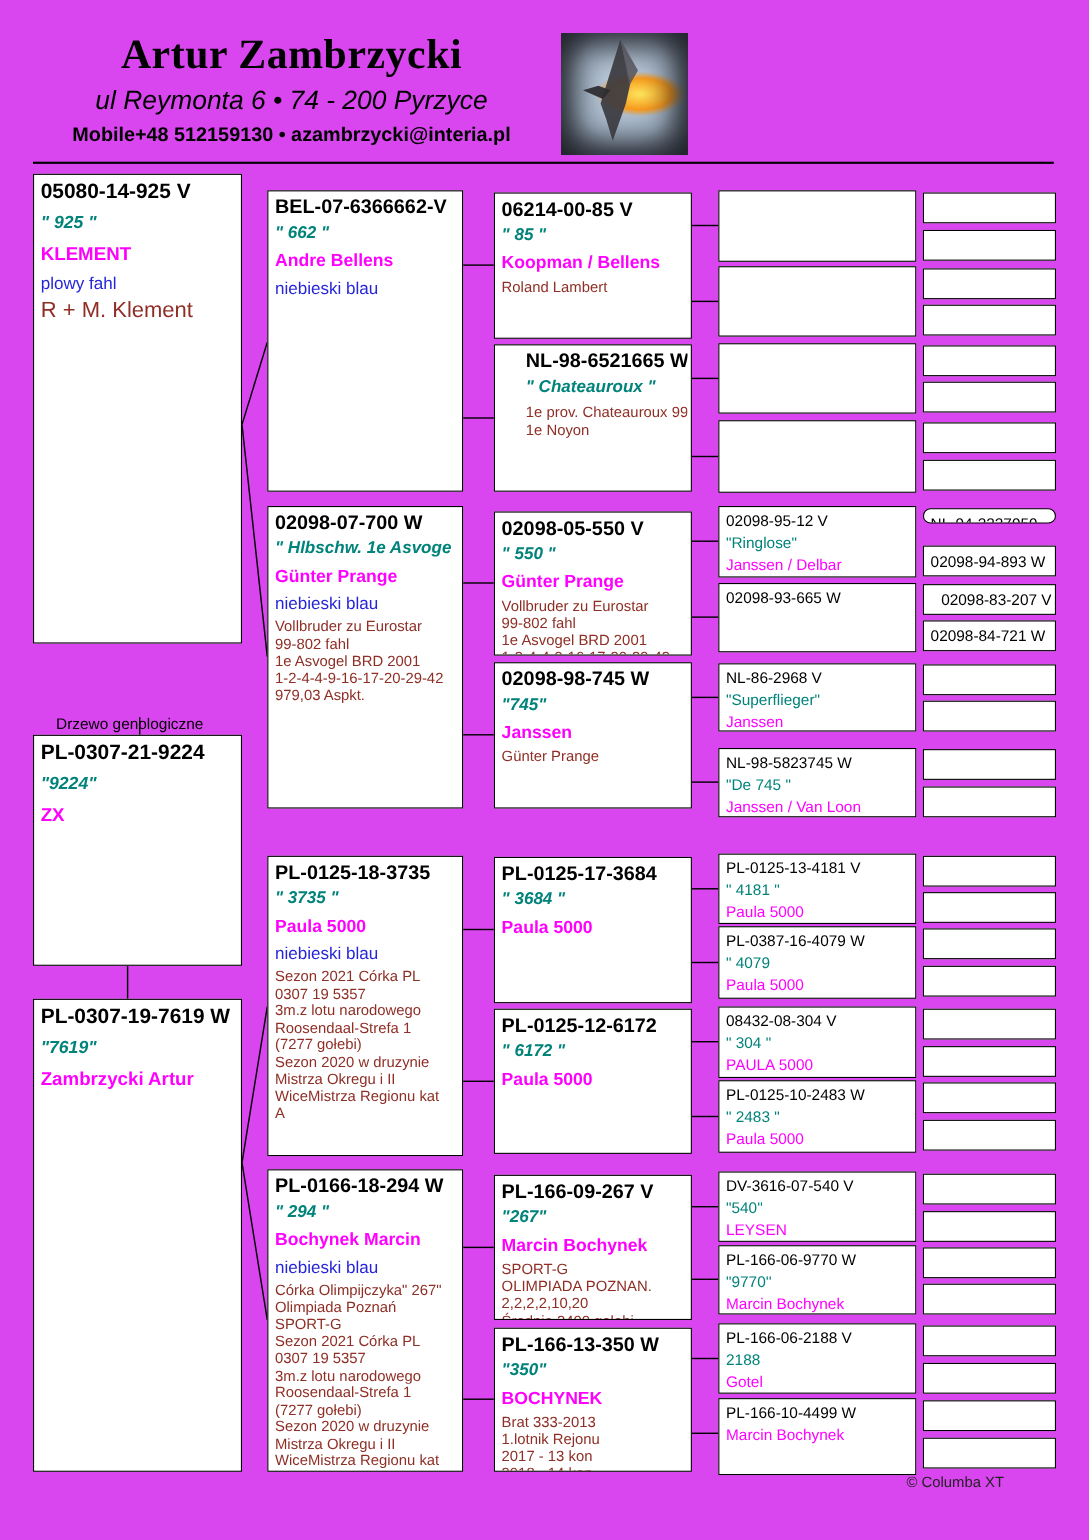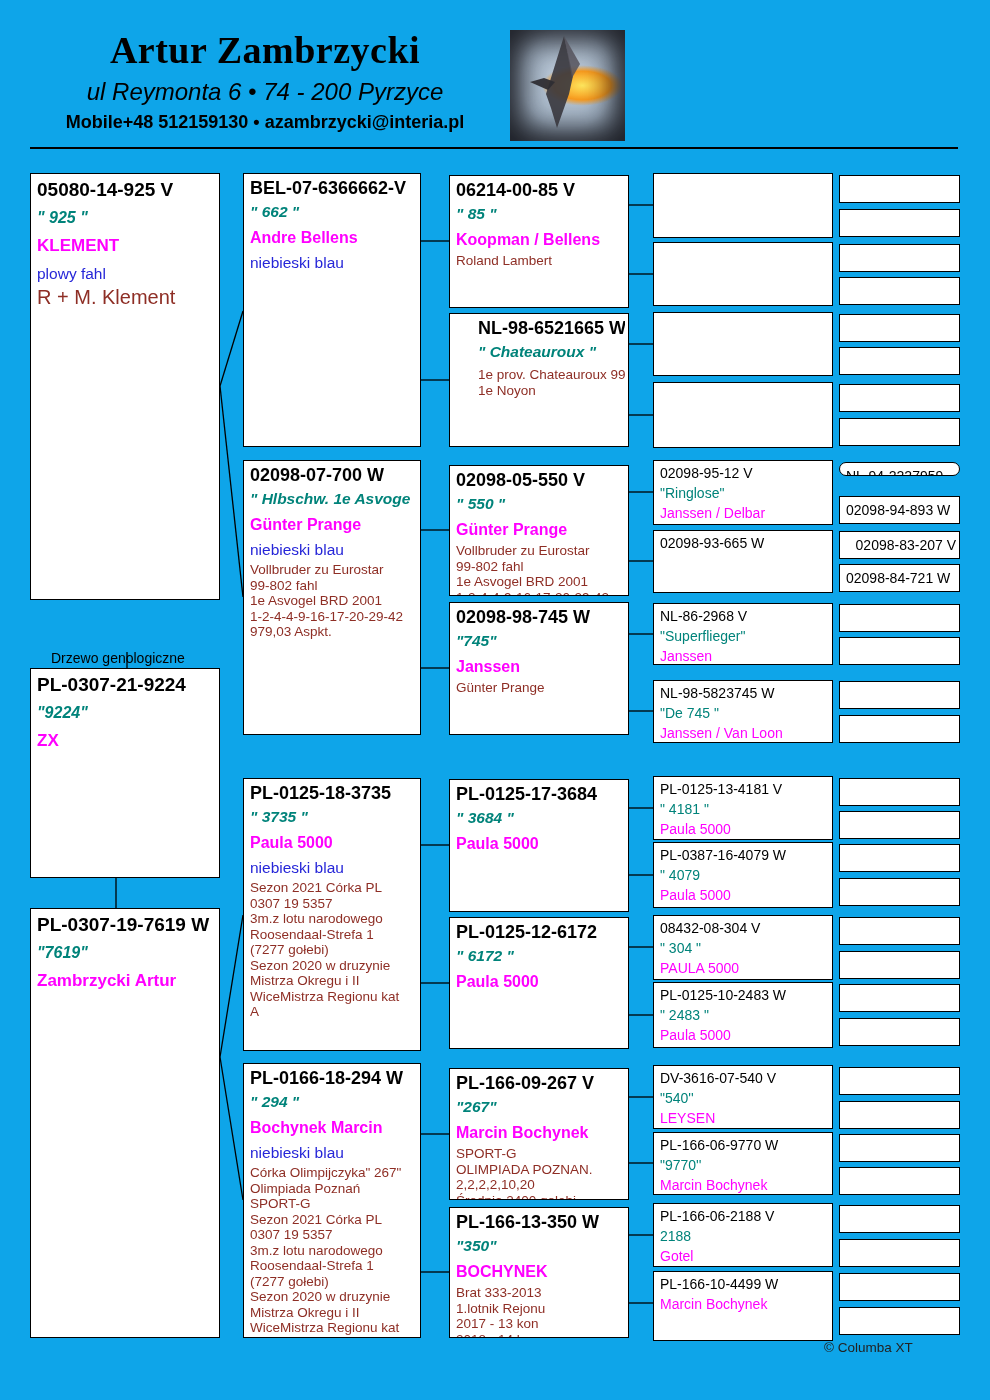--- a/index.html
+++ b/index.html
@@ -1,16 +1,16 @@
 <!DOCTYPE html>
 <html style="--teal: #00837a; --magenta: #ff00ff; --blue: #2626d8; --darkred: #8e2e25;"><head>
 <meta charset="utf-8">
 <style>
   html,body{margin:0;padding:0;background:#fff;}
-  #page{position:relative;width:990px;height:1400px;background:#0ea5e9;overflow:hidden;
+  #page{position:relative;width:990px;height:1400px;background:#d946ef;overflow:hidden;
         font-family:"Liberation Sans","DejaVu Sans",sans-serif;}
 
   
   .header-block{position:absolute;left:25px;top:28px;width:480px;text-align:center;}
   .header-name{font-family:"Liberation Serif","DejaVu Serif",serif;font-weight:bold;
                font-size:38px;color:#000;letter-spacing:0.5px;line-height:44px;}
   .header-address{font-size:24px;font-style:italic;color:#000;line-height:32px;margin-top:4px;}
   .header-contact{font-size:18px;font-weight:bold;color:#000;line-height:24px;margin-top:2px;}
   .header-rule{position:absolute;left:30px;top:147px;width:928px;border-top:2px solid #000;}
 
@@ -107,21 +107,21 @@
       <line x1="629" y1="875" x2="653" y2="875"></line>
       <line x1="629" y1="947" x2="653" y2="947"></line>
       <line x1="629" y1="1015" x2="653" y2="1015"></line>
       <line x1="629" y1="1097" x2="653" y2="1097"></line>
       <line x1="629" y1="1163" x2="653" y2="1163"></line>
       <line x1="629" y1="1235" x2="653" y2="1235"></line>
       <line x1="629" y1="1303" x2="653" y2="1303"></line>
     </svg>
 
   <div id="boxes">
-      <div class="box g1" style="left: 30px; top: 173px; width: 190px; height: 427px;">
+      <div class="box g1" style="left: 30px; top: 158px; width: 190px; height: 427px;">
         <div class="ring">05080-14-925 V</div>
         <div class="name">" 925 "</div>
         <div class="fancier">KLEMENT</div>
         <div class="colorline">plowy fahl</div>
         <div class="notes">
           <div>R + M. Klement</div>
         </div>
       </div>
       <div class="box g1" style="left: 30px; top: 668px; width: 190px; height: 210px;">
         <div class="ring">PL-0307-21-9224</div>

